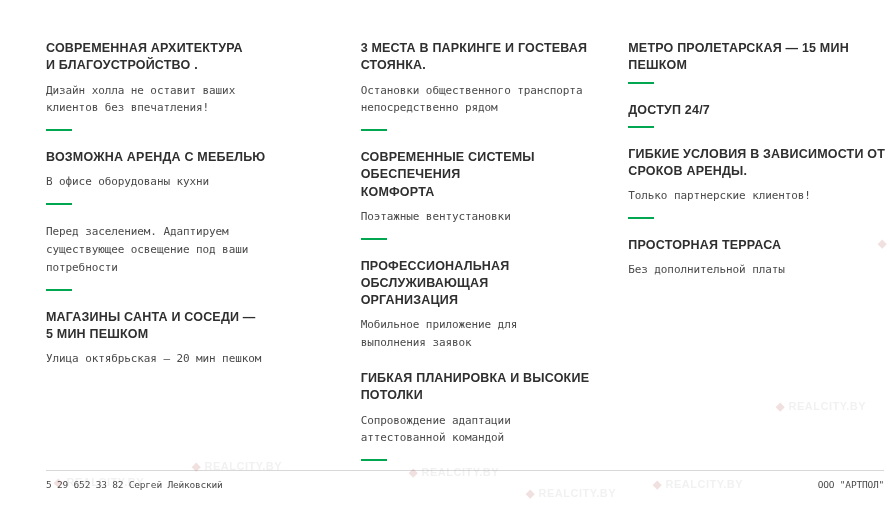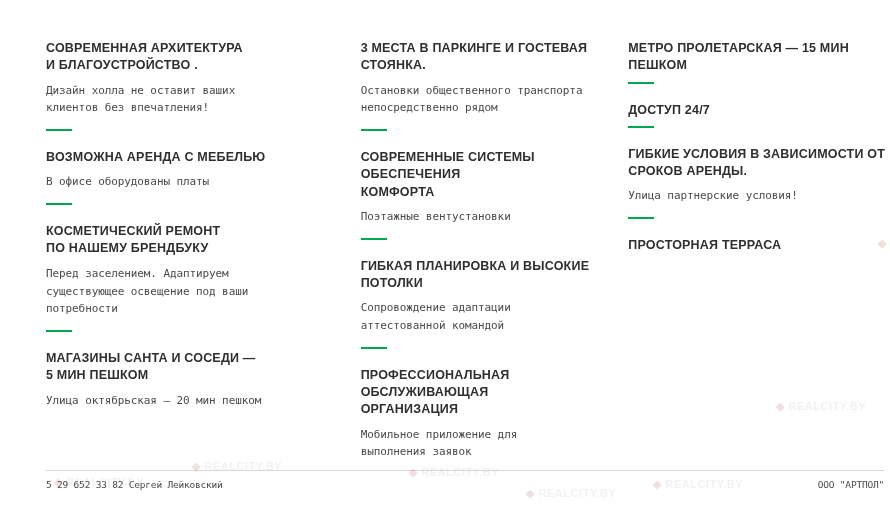--- a/index.html
+++ b/index.html
@@ -109,25 +109,24 @@
   <div class="columns">
 
     <div class="col col-1">
       <div class="block">
         <div class="block-title">СОВРЕМЕННАЯ АРХИТЕКТУРА<br>И БЛАГОУСТРОЙСТВО .</div>
         <div class="block-body">Дизайн холла не оставит ваших<br>клиентов без впечатления!</div>
         <div class="rule"></div>
       </div>
       <div class="block">
         <div class="block-title">ВОЗМОЖНА АРЕНДА С МЕБЕЛЬЮ</div>
-        <div class="block-body">В офисе оборудованы платы</div>
+        <div class="block-body">В офисе оборудованы кухни</div>
         <div class="rule"></div>
       </div>
       <div class="block">
-        <div class="block-title">КОСМЕТИЧЕСКИЙ РЕМОНТ<br>ПО НАШЕМУ БРЕНДБУКУ</div>
         <div class="block-body">Перед заселением. Адаптируем<br>существующее освещение под ваши<br>потребности</div>
         <div class="rule"></div>
       </div>
       <div class="block">
         <div class="block-title">МАГАЗИНЫ САНТА И СОСЕДИ —<br>5 МИН ПЕШКОМ</div>
         <div class="block-body">Улица октябрьская — 20 мин пешком</div>
       </div>
     </div>
 
     <div class="col col-2">
@@ -135,46 +134,47 @@
         <div class="block-title">3 МЕСТА В ПАРКИНГЕ И ГОСТЕВАЯ СТОЯНКА.</div>
         <div class="block-body">Остановки общественного транспорта<br>непосредственно рядом</div>
         <div class="rule"></div>
       </div>
       <div class="block">
         <div class="block-title">СОВРЕМЕННЫЕ СИСТЕМЫ ОБЕСПЕЧЕНИЯ<br>КОМФОРТА</div>
         <div class="block-body">Поэтажные вентустановки</div>
         <div class="rule"></div>
       </div>
       <div class="block">
+        <div class="block-title">ПРОФЕССИОНАЛЬНАЯ  ОБСЛУЖИВАЮЩАЯ<br>ОРГАНИЗАЦИЯ</div>
+        <div class="block-body">Мобильное приложение для<br>выполнения заявок</div>
+      </div>
+      <div class="block">
         <div class="block-title">ГИБКАЯ ПЛАНИРОВКА И ВЫСОКИЕ ПОТОЛКИ</div>
         <div class="block-body">Сопровождение адаптации<br>аттестованной командой</div>
         <div class="rule"></div>
-      </div>
-      <div class="block">
-        <div class="block-title">ПРОФЕССИОНАЛЬНАЯ  ОБСЛУЖИВАЮЩАЯ<br>ОРГАНИЗАЦИЯ</div>
-        <div class="block-body">Мобильное приложение для<br>выполнения заявок</div>
       </div>
     </div>
 
     <div class="col col-3">
       <div class="block">
         <div class="block-title">МЕТРО ПРОЛЕТАРСКАЯ — 15 МИН ПЕШКОМ</div>
         <div class="rule"></div>
       </div>
       <div class="block">
         <div class="block-title">ДОСТУП 24/7</div>
         <div class="rule"></div>
       </div>
       <div class="block">
         <div class="block-title">ГИБКИЕ УСЛОВИЯ В ЗАВИСИМОСТИ ОТ<br>СРОКОВ АРЕНДЫ.</div>
-        <div class="block-body">Улица партнерские условия!</div>
+        <div class="block-body">Только партнерские клиентов!</div>
         <div class="rule"></div>
       </div>
       <div class="block">
         <div class="block-title">ПРОСТОРНАЯ ТЕРРАСА</div>
+        <div class="block-body">Без дополнительной платы</div>
       </div>
     </div>
 
   </div>
 
   <div class="footer">
     <div class="footer-left">5 29 652 33 82 Сергей Лейковский</div>
     <div class="footer-right">ООО "АРТПОЛ"</div>
   </div>
 

